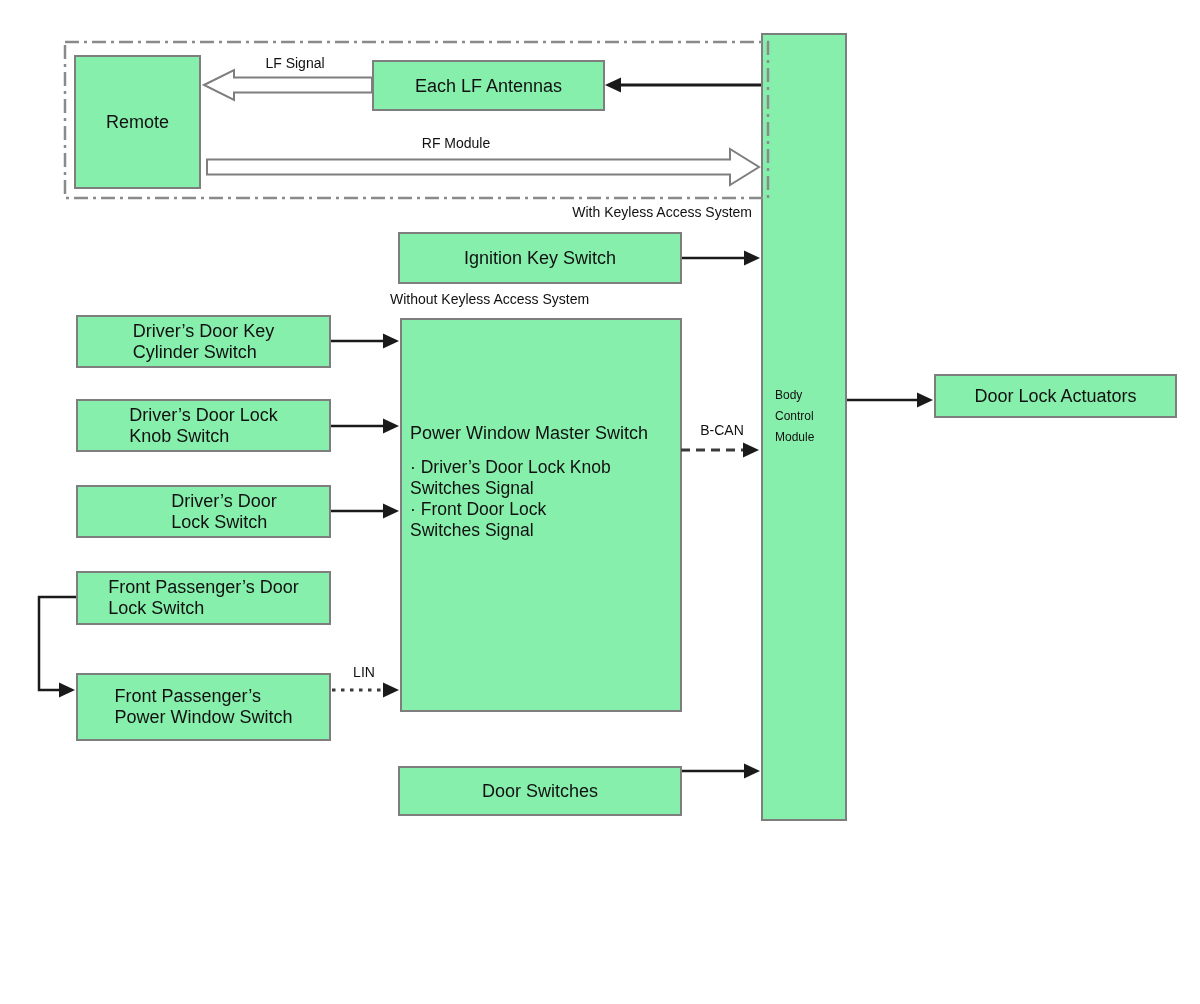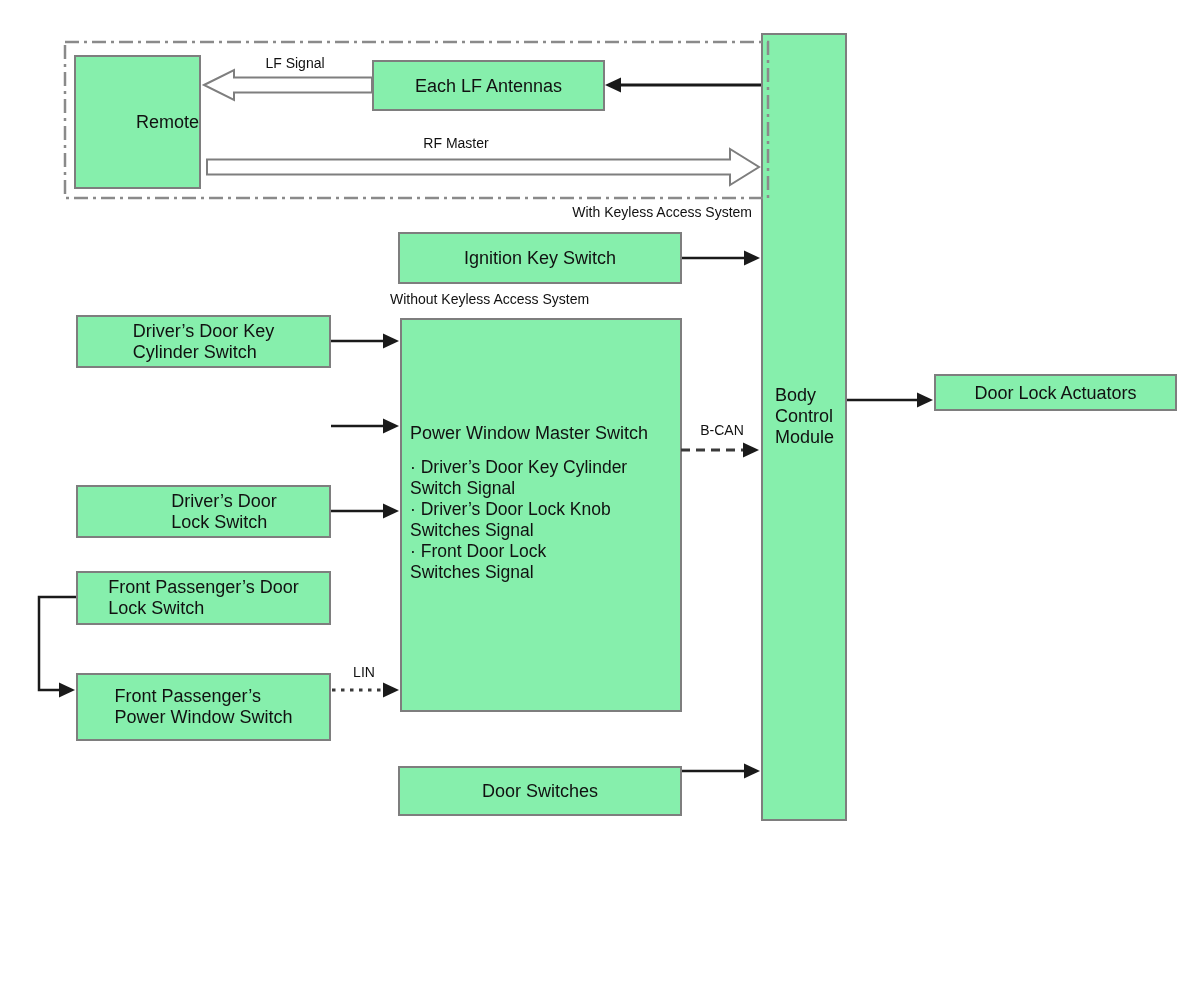--- a/index.html
+++ b/index.html
@@ -20,93 +20,95 @@
   }
   .center{text-align:center;}
   .pwms-content{
     position:absolute;top:102px;left:8px;right:4px;text-align:left;
     font-size:18px;line-height:22px;
   }
   .pwms-title{margin:0 0 13px 0;}
   .signal{white-space:pre-line;line-height:21px;margin:0;font-size:17.5px;}
   .bcm-label{
     position:absolute;top:350px;left:12px;text-align:left;
-    white-space:pre-line;font-size:18px;line-height:21px;
+    white-space:pre-line;font-size:12px;line-height:21px;
   }
   svg.overlay{
     position:absolute;left:0;top:0;z-index:2;pointer-events:none;
   }
 </style>
 </head>
 <body>
 
 <div id="stage">
 
   <div class="box" style="left:761px;top:33px;width:86px;height:788px;">
     <span class="bcm-label">Body
 Control
 Module</span>
   </div>
 
-  <div class="box" style="left:74px;top:55px;width:127px;height:134px;justify-content:flex-end;">
+  <div class="box" style="left:74px;top:55px;width:127px;height:134px;">
     <span>Remote</span>
   </div>
 
   <div class="box" style="left:372px;top:60px;width:233px;height:51px;">
     <span>Each LF Antennas</span>
   </div>
 
   <div class="box" style="left:398px;top:232px;width:284px;height:52px;">
     <span>Ignition Key Switch</span>
   </div>
 
   <div class="box" style="left:76px;top:315px;width:255px;height:53px;">
     <span class="ml">Driver’s Door Key
 Cylinder Switch</span>
   </div>
 
+  <div class="box" style="left:76px;top:399px;width:255px;height:53px;">
+    <span class="ml">Driver’s Door Lock
+Knob Switch</span>
+  </div>
 
   <div class="box" style="left:76px;top:485px;width:255px;height:53px;padding-left:41px;">
     <span class="ml">Driver’s Door
 Lock Switch</span>
   </div>
 
   <div class="box" style="left:76px;top:571px;width:255px;height:54px;">
     <span class="ml">Front Passenger’s Door
 Lock Switch</span>
   </div>
 
   <div class="box" style="left:76px;top:657px;width:255px;height:68px;margin-top:16px;">
     <span class="ml">Front Passenger’s
 Power Window Switch</span>
   </div>
 
   <div class="box" style="left:400px;top:318px;width:282px;height:394px;justify-content:flex-start;align-items:flex-start;">
     <div class="pwms-content">
       <p class="pwms-title">Power Window Master Switch</p>
-      <p class="signal">· Driver’s Door Key Cylinder
-Switch Signal</p>
       <p class="signal">· Driver’s Door Lock Knob
 Switches Signal</p>
       <p class="signal">· Front Door Lock
 Switches Signal</p>
     </div>
   </div>
 
   <div class="box" style="left:398px;top:766px;width:284px;height:50px;">
     <span>Door Switches</span>
   </div>
 
-  <div class="box" style="left:934px;top:374px;width:243px;height:37px;">
+  <div class="box" style="left:934px;top:374px;width:243px;height:44px;">
     <span>Door Lock Actuators</span>
   </div>
 
   <div class="lbl center" style="left:230px;top:53px;width:130px;">LF Signal</div>
 
-  <div class="lbl center" style="left:391px;top:133px;width:130px;">RF Master</div>
+  <div class="lbl center" style="left:391px;top:133px;width:130px;">RF Module</div>
 
   <div class="lbl" style="left:490px;top:202px;width:262px;text-align:right;right:auto;">With Keyless Access System</div>
 
   <div class="lbl" style="left:390px;top:289px;">Without Keyless Access System</div>
 
   <div class="lbl center" style="left:684px;top:420px;width:76px;">B-CAN</div>
 
   <div class="lbl center" style="left:340px;top:662px;width:48px;">LIN</div>
 
   <svg class="overlay" width="1200" height="1004" viewBox="0 0 1200 1004">

